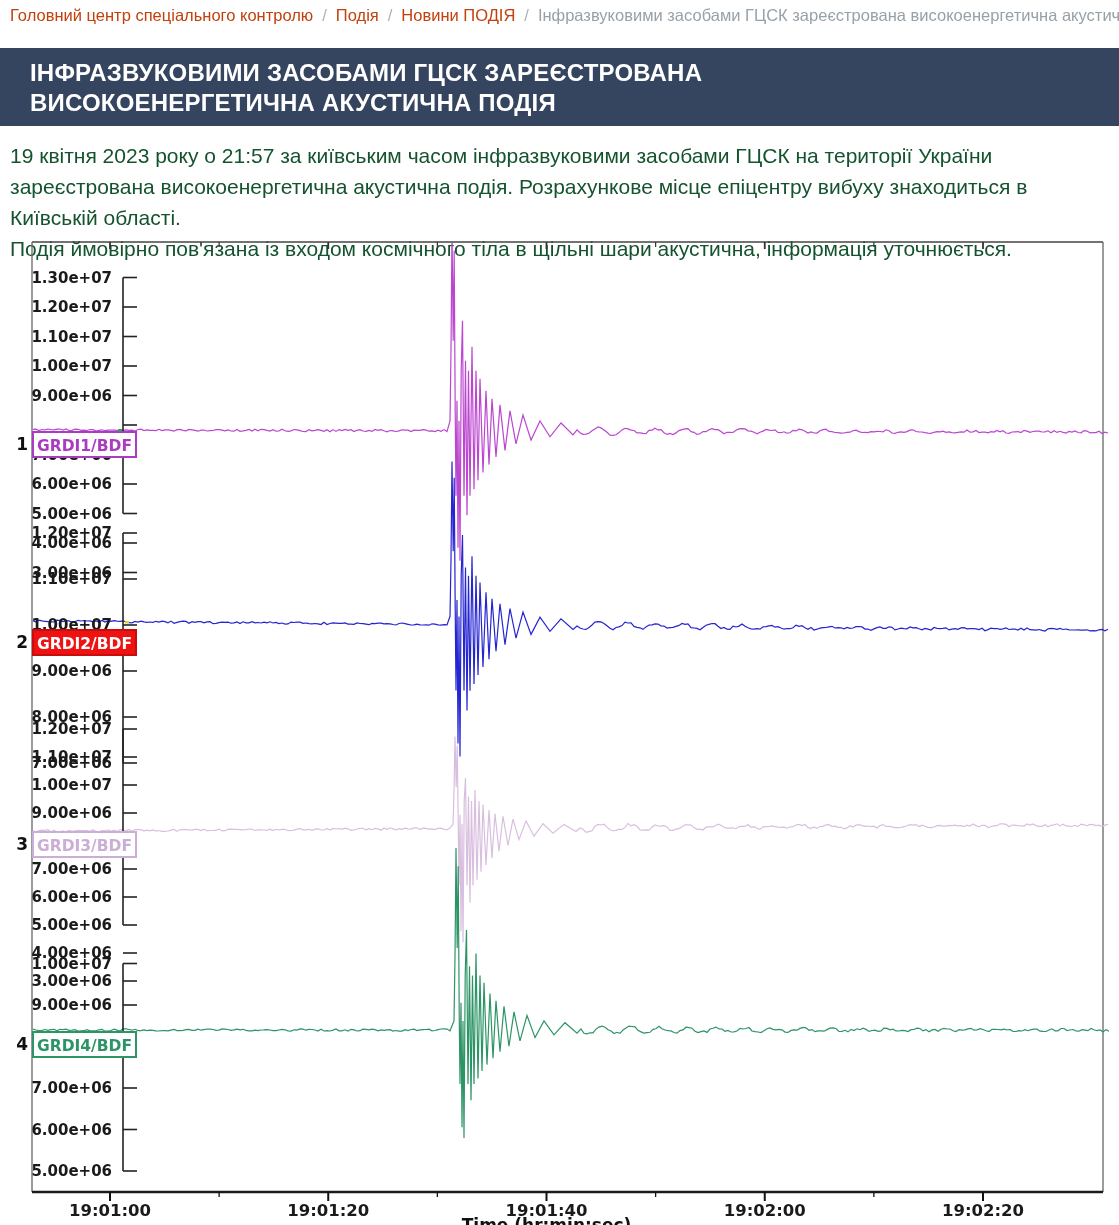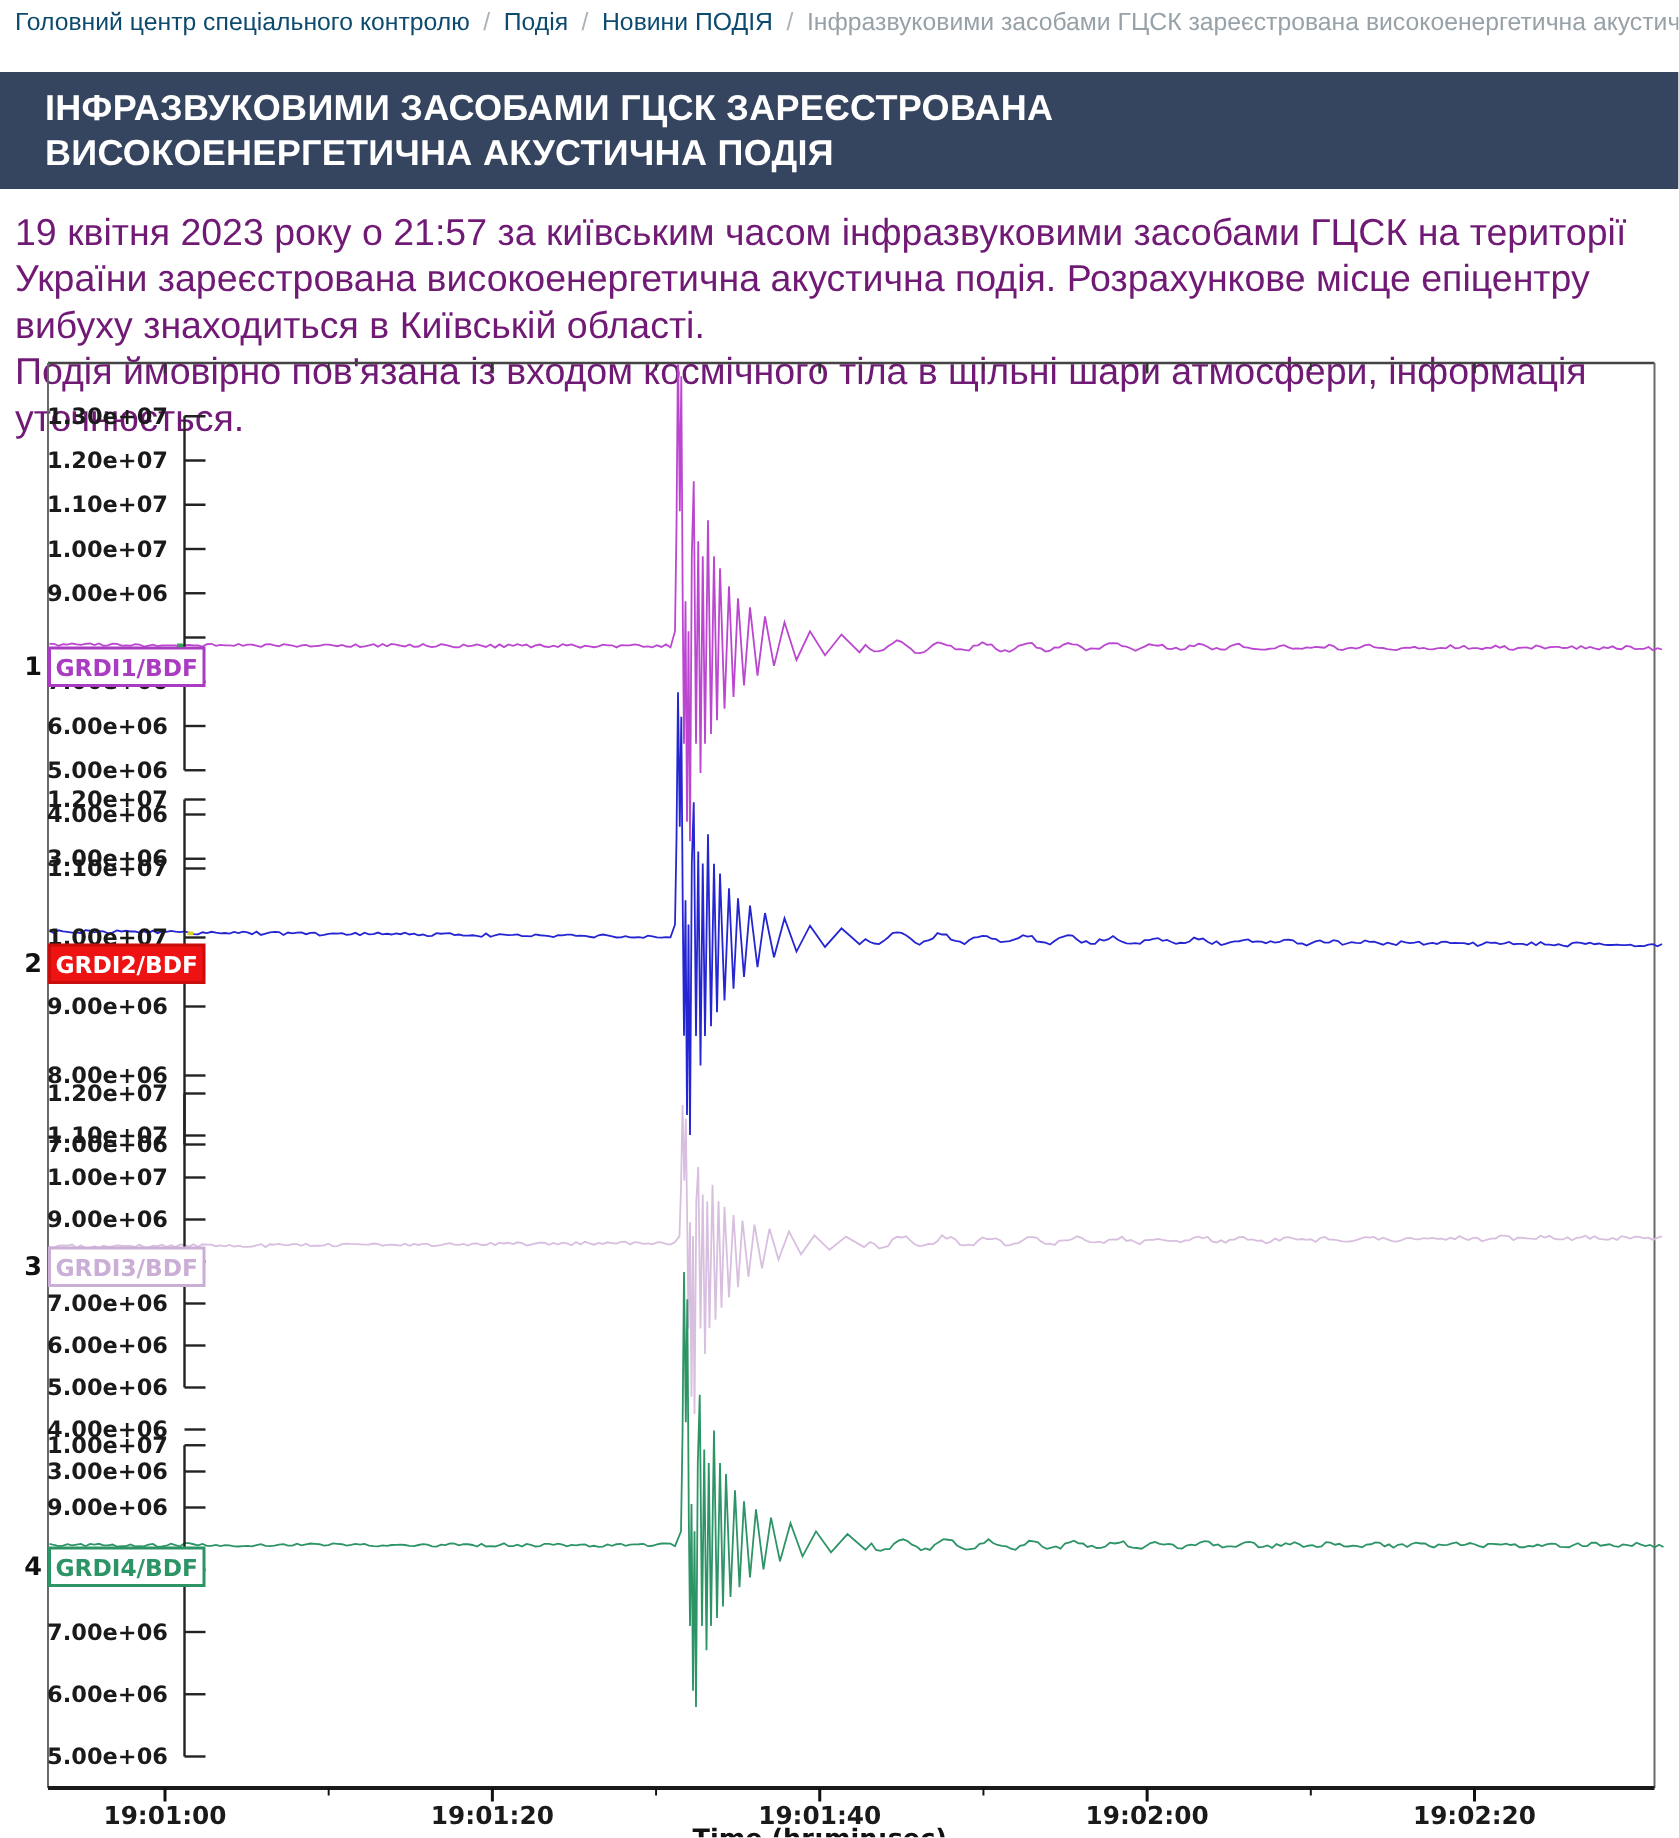--- a/index.html
+++ b/index.html
@@ -1,51 +1,51 @@
 <!DOCTYPE html>
 <html><head>
 <meta charset="utf-8">
 <style>
   html,body{margin:0;padding:0;background:#ffffff;width:1119px;height:1225px;overflow:hidden;
     font-family:"Liberation Sans","DejaVu Sans",sans-serif;}
   .page{position:relative;width:1119px;height:1225px;background:#fff;}
   
   .breadcrumb{position:absolute;top:6px;left:10px;width:1109px;white-space:nowrap;overflow:hidden;
     font-size:16.5px;color:#4e6069;}
-  .breadcrumb a{color:#0c4a6e;text-decoration:none;cursor:pointer;}
+  .breadcrumb a{color:#c2410c;text-decoration:none;cursor:pointer;}
   .breadcrumb .sep{color:#aab3b9;margin:0 9px;}
   .breadcrumb .current{color:#97a1a8;}
   
   .banner{position:absolute;top:48px;left:0;width:1119px;height:78px;background:#35445f;box-sizing:border-box;}
   .accent{position:absolute;top:48px;left:8px;width:6px;height:78px;background:#f3c73f;}
   .banner h1{margin:0;padding:10px 20px 0 30px;max-width:880px;color:#ffffff;
     font-size:24px;line-height:30px;font-weight:bold;letter-spacing:0.2px;}
   
-  .article-text{position:absolute;top:140px;left:10px;width:1099px;color:#701a75;
-    font-size:25px;line-height:31px;}
+  .article-text{position:absolute;top:140px;left:10px;width:1099px;color:#14532d;
+    font-size:21px;line-height:31px;}
   .article-text p{margin:0;}
   
   .chart{position:absolute;top:237px;left:0;width:1119px;height:988px;}
   svg text{font-family:"DejaVu Sans","Liberation Sans",sans-serif;}
 </style>
 </head>
 <body>
 
 <div class="page">
 
   <nav class="breadcrumb"><a>Головний центр спеціального контролю</a><span class="sep">/</span><a>Подія</a><span class="sep">/</span><a>Новини ПОДІЯ</a><span class="sep">/</span><span class="current">Інфразвуковими засобами ГЦСК зареєстрована високоенергетична акустична подія</span></nav>
 
   <div class="accent"></div>
   <header class="banner">
     <h1>ІНФРАЗВУКОВИМИ ЗАСОБАМИ ГЦСК ЗАРЕЄСТРОВАНА ВИСОКОЕНЕРГЕТИЧНА АКУСТИЧНА ПОДІЯ</h1>
   </header>
 
   <div class="article-text">
     <p>19 квітня 2023 року о 21:57 за київським часом інфразвуковими засобами ГЦСК на території України зареєстрована високоенергетична акустична подія. Розрахункове місце епіцентру вибуху знаходиться в Київській області.</p>
-    <p>Подія ймовірно пов'язана із входом космічного тіла в щільні шари атмосфери, інформація уточнюється.</p>
+    <p>Подія ймовірно пов'язана із входом космічного тіла в щільні шари акустична, інформація уточнюється.</p>
   </div>
 
   <div class="chart">
     <svg id="chart-svg" width="1119" height="988" viewBox="0 237 1119 988">
         <defs>
           <clipPath id="clip-top">
             <rect x="0" y="243" width="1119" height="982"></rect>
           </clipPath>
         </defs>
         <g>

